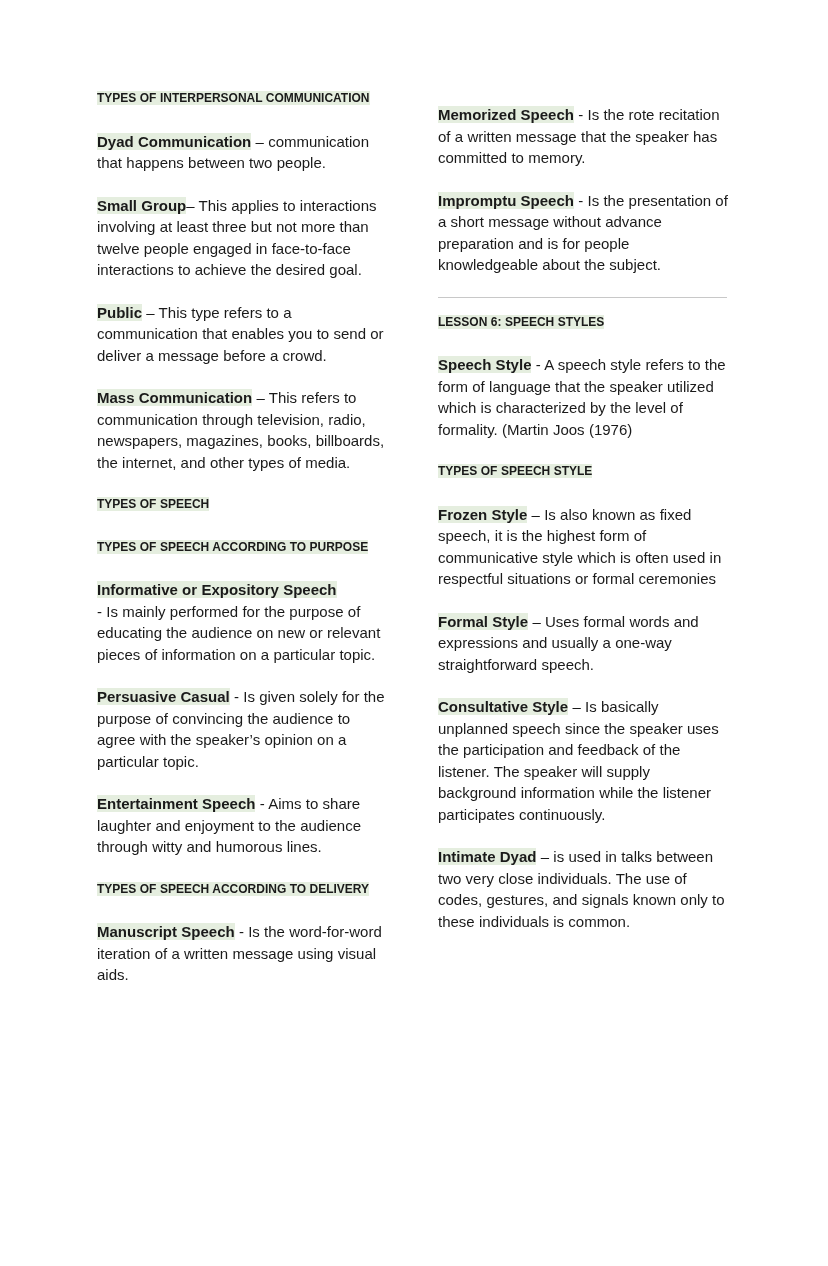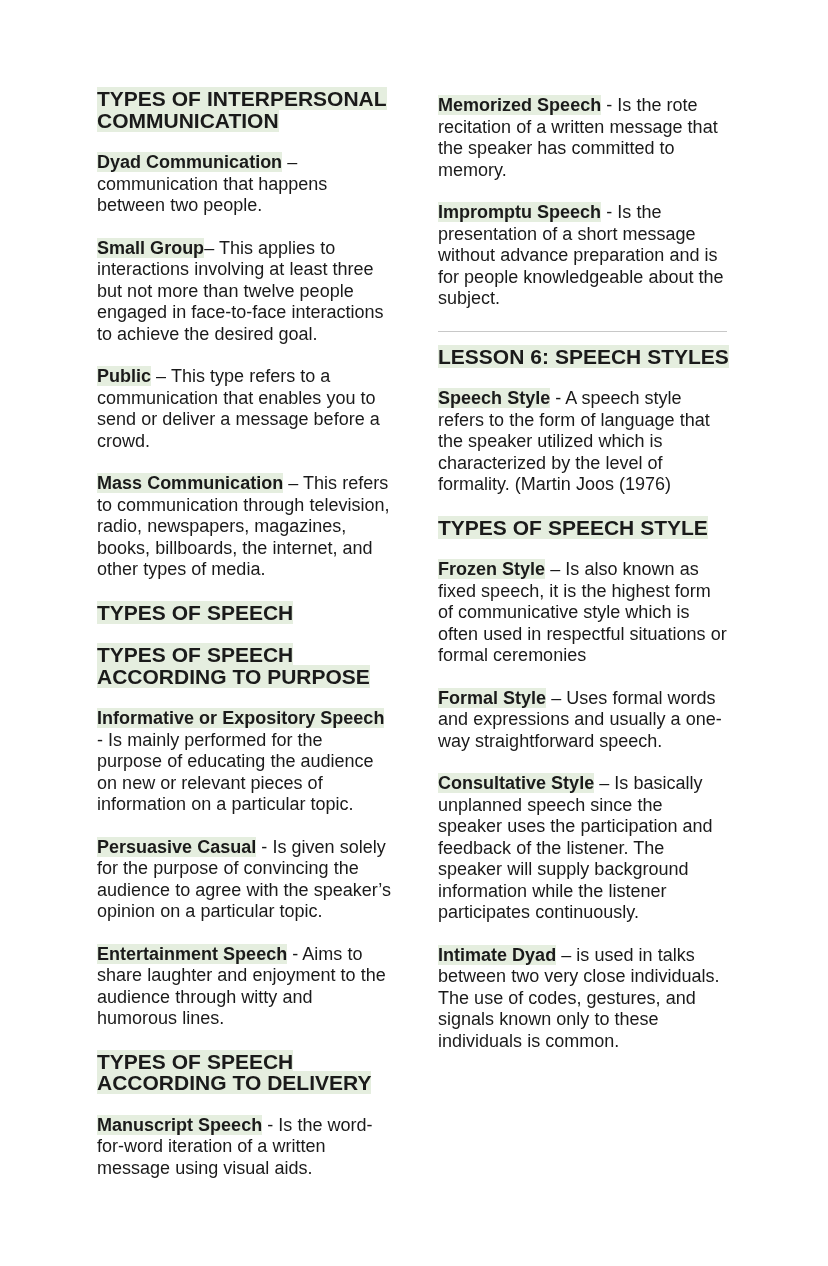--- a/index.html
+++ b/index.html
@@ -39,31 +39,31 @@
     padding-right: 0;
   }
   .col-left .block { width: 295px; }
   .col-right {
     width: 436px;
     padding-left: 46px;
   }
   .col-right .block { width: 291px; }
 
   .block {
-    font-size: 18px;
+    font-size: 15px;
     line-height: 21.5px;
-    margin: 7px 0 21px 0;
+    margin: 16px 0 21px 0;
     text-align: left;
     word-spacing: 0.1px;
   }
   .block.tight { margin-bottom: 0; }
   .block.tight-top { margin-top: 0; }
 
   .heading {
-    font-size: 21px;
+    font-size: 12px;
     line-height: 21.5px;
     font-weight: bold;
     margin: 0 0 21px 0;
   }
 
   .hl {
     background-color: #e5eedf;
     font-weight: bold;
     box-decoration-break: clone;
     -webkit-box-decoration-break: clone;

